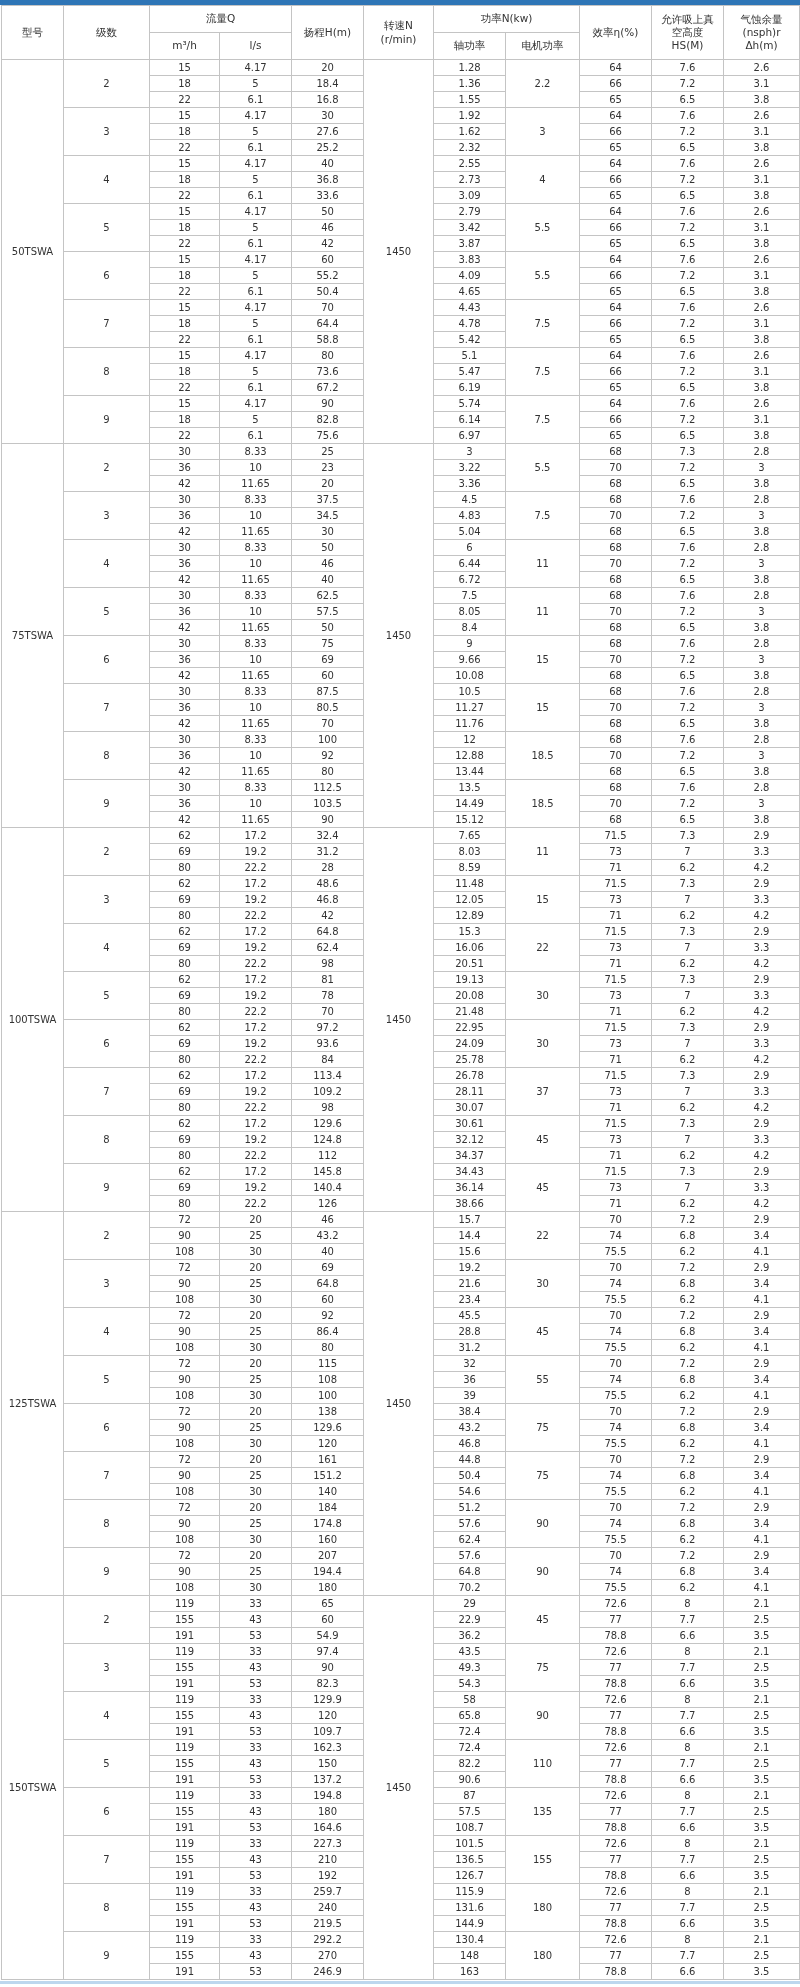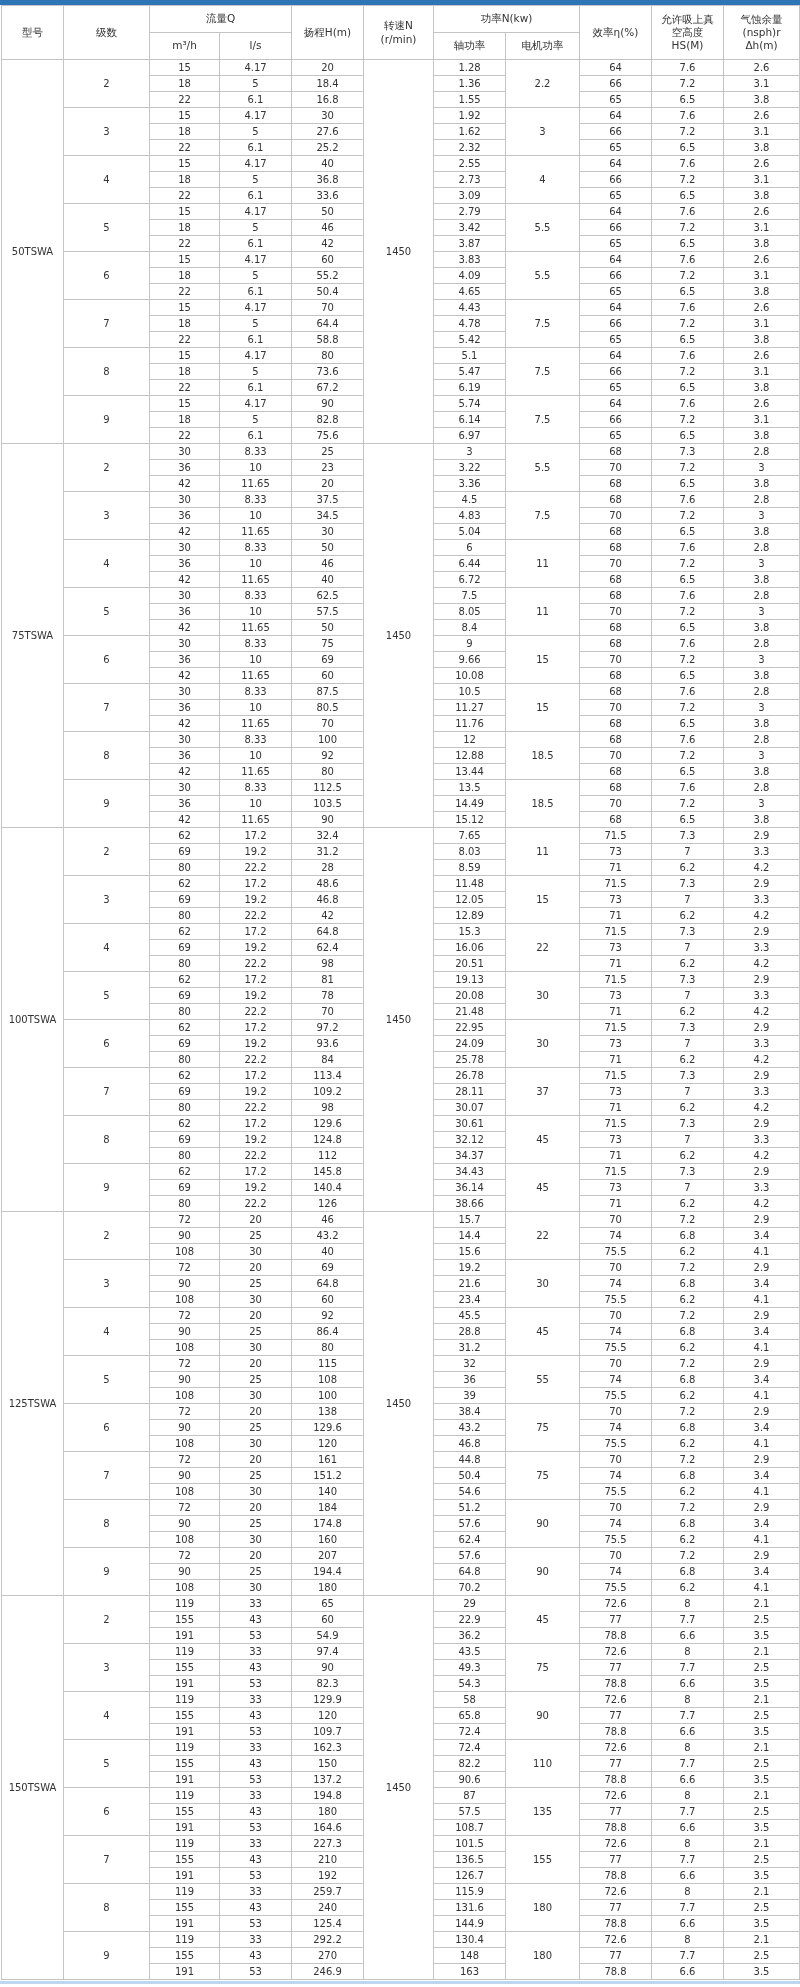--- a/index.html
+++ b/index.html
@@ -1222,21 +1222,21 @@
           <td>43</td>
           <td>240</td>
           <td>131.6</td>
           <td>77</td>
           <td>7.7</td>
           <td>2.5</td>
         </tr>
         <tr>
           <td>191</td>
           <td>53</td>
-          <td>125.4</td>
+          <td>219.5</td>
           <td>144.9</td>
           <td>78.8</td>
           <td>6.6</td>
           <td>3.5</td>
         </tr>
         <tr>
           <td rowspan="3">9</td>
           <td>119</td>
           <td>33</td>
           <td>292.2</td>

